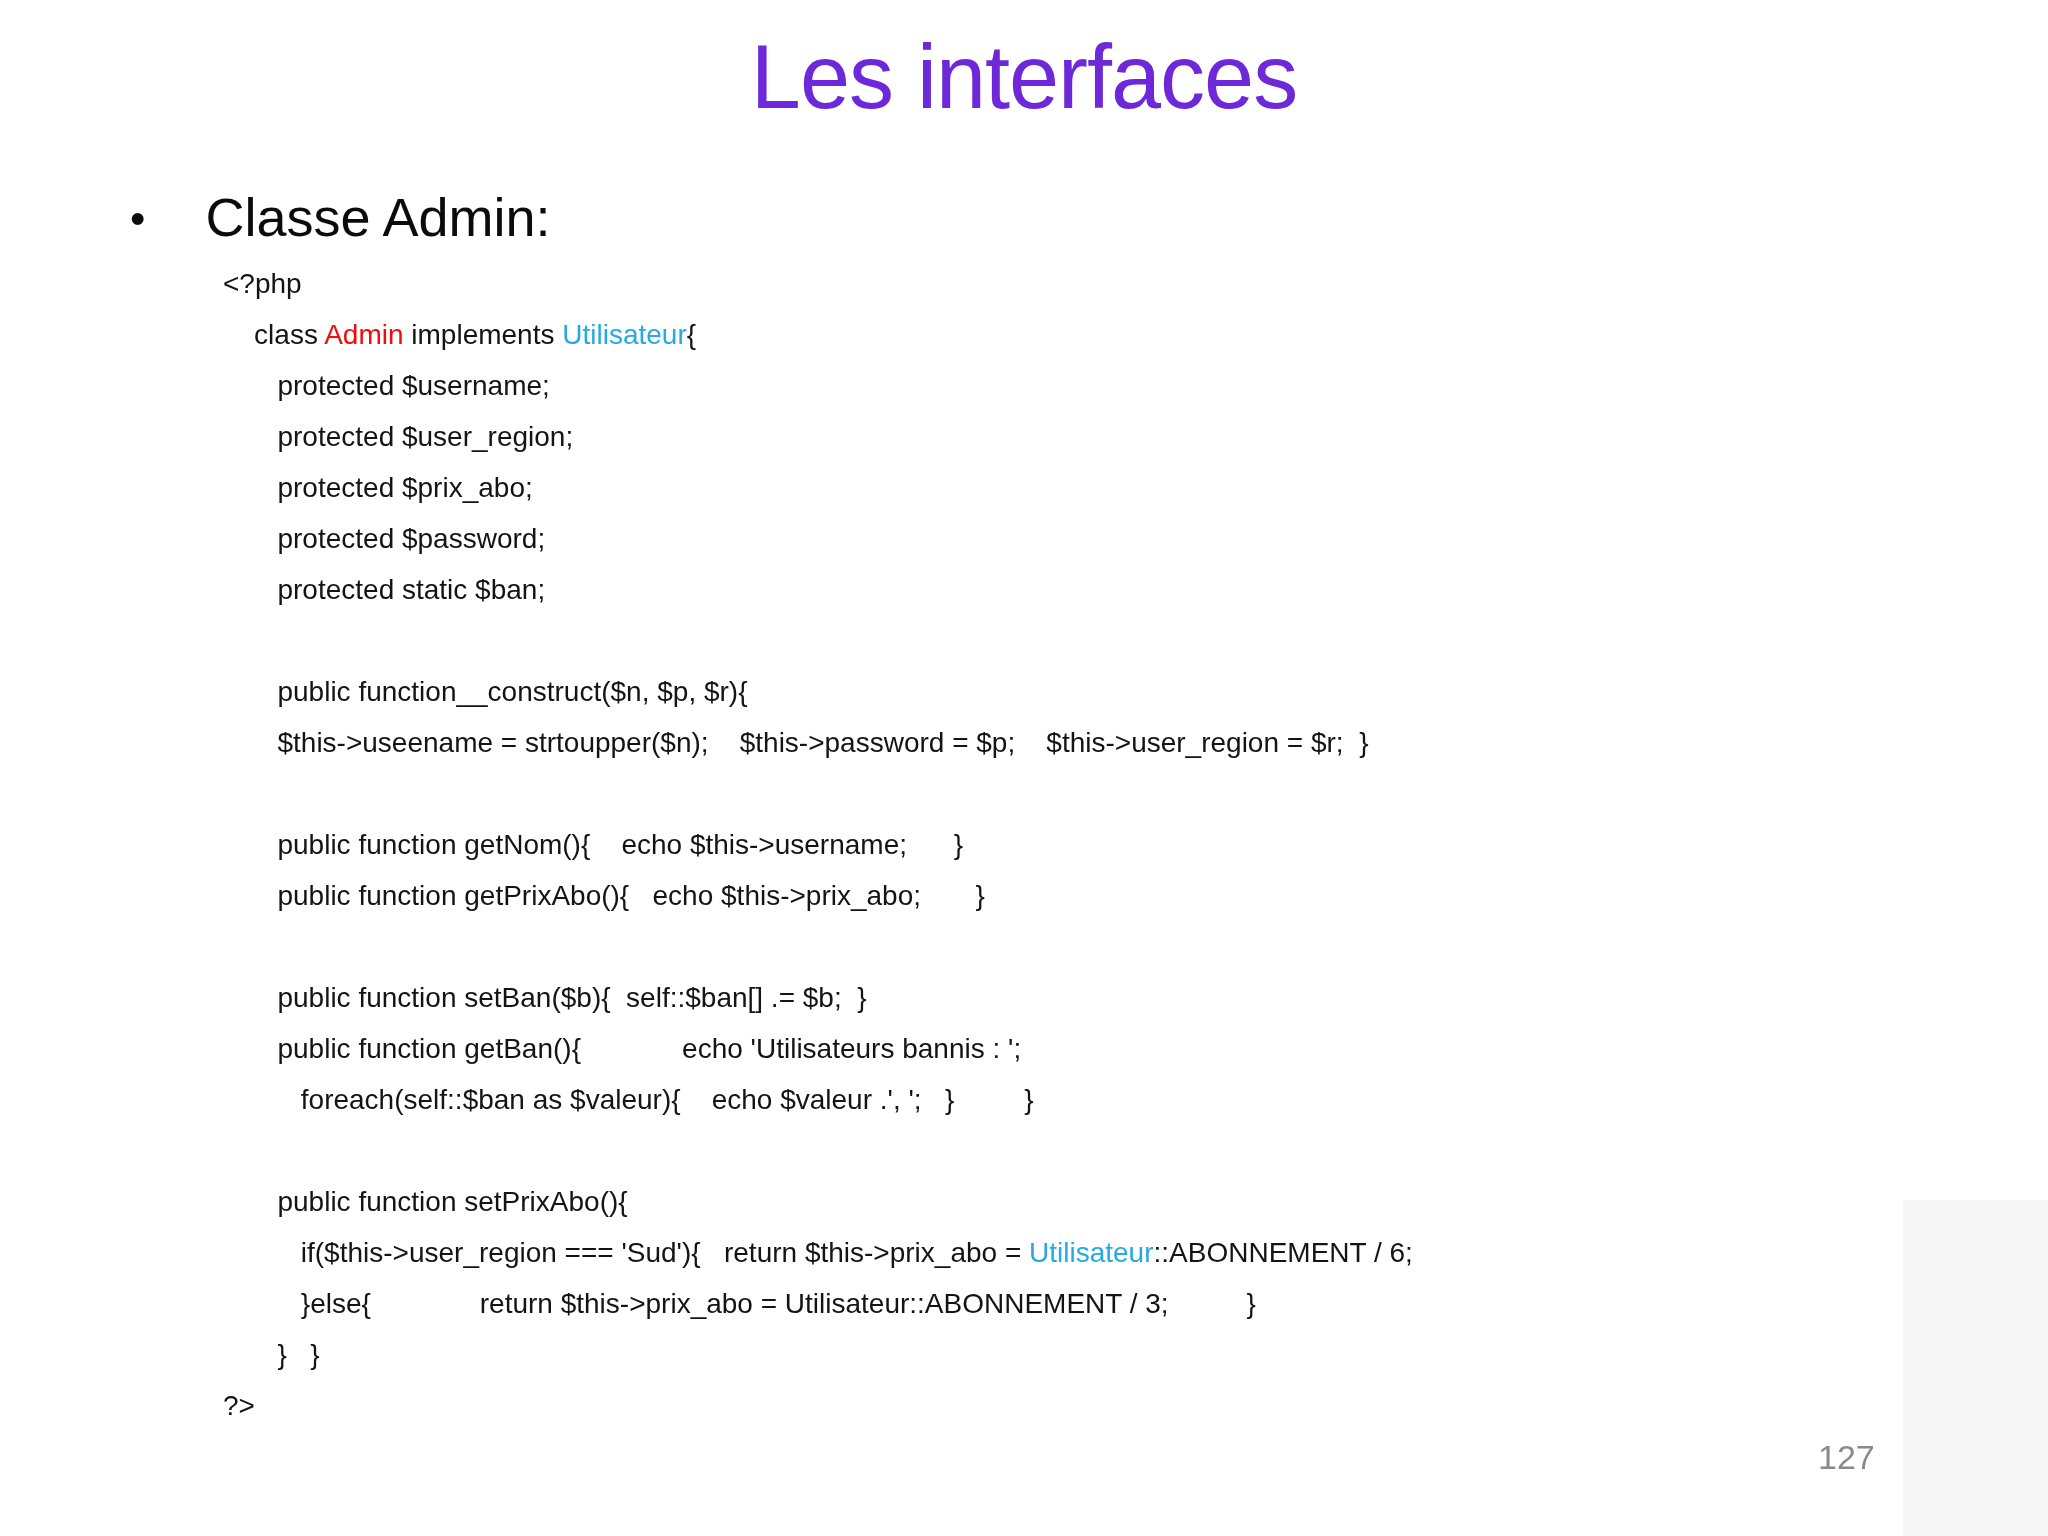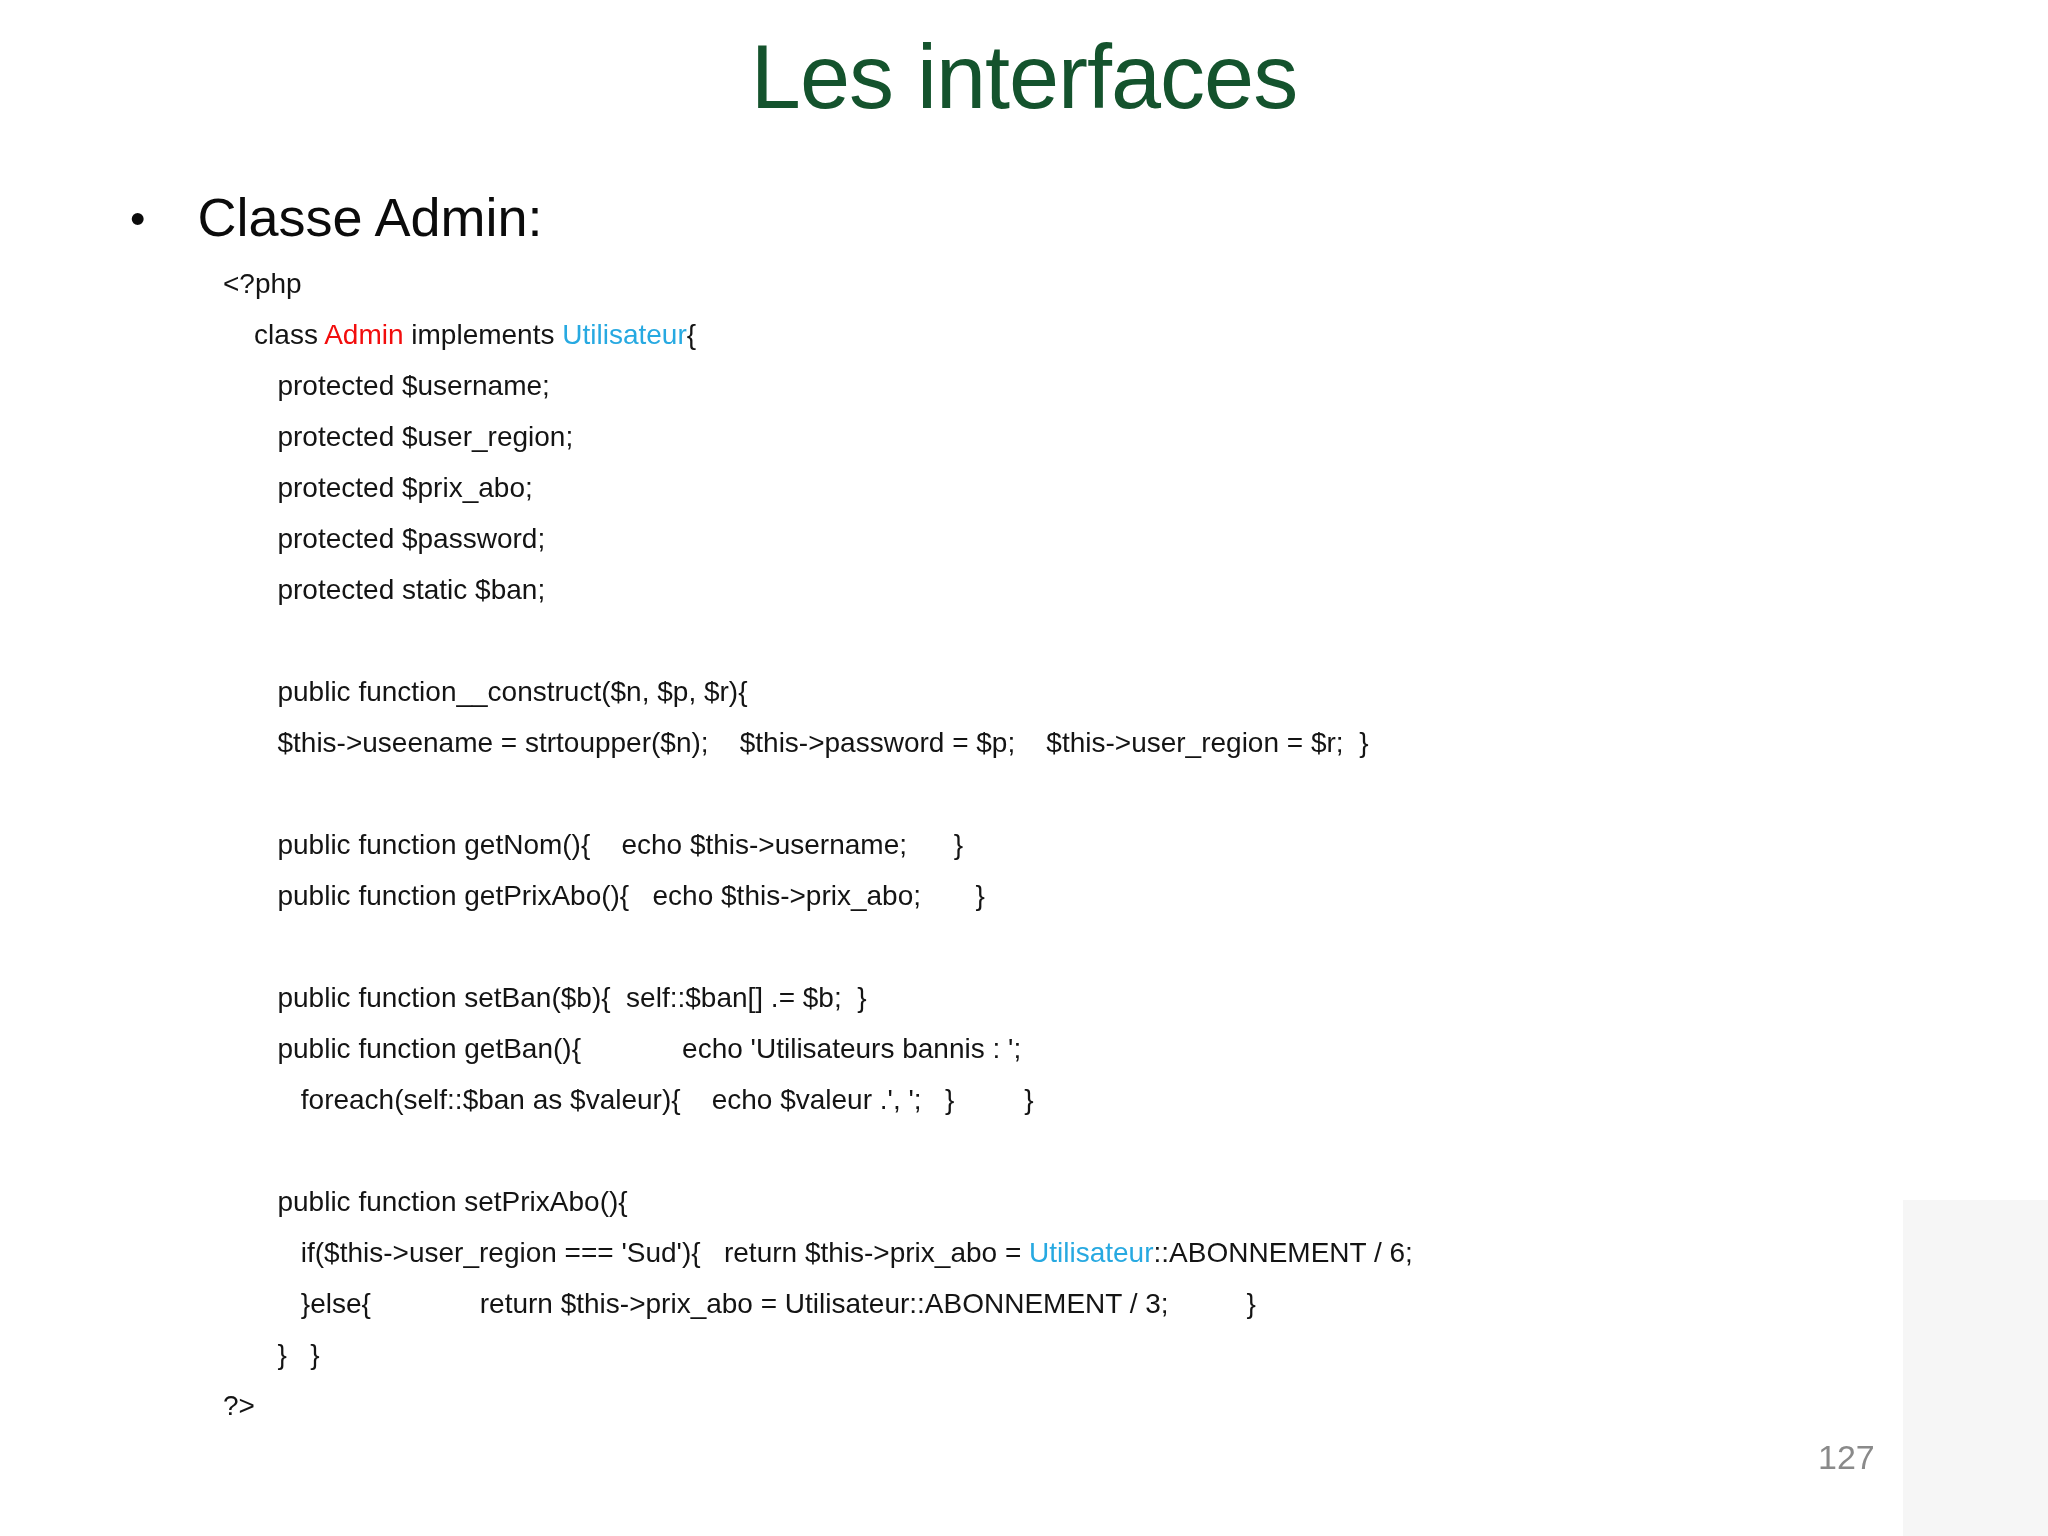--- a/index.html
+++ b/index.html
@@ -4,32 +4,32 @@
 <style>
   html,body{margin:0;padding:0;}
   body{
     width:2048px;height:1536px;position:relative;overflow:hidden;
     background:#ffffff;
     font-family:"Liberation Sans","DejaVu Sans",sans-serif;
     color:#141414;
   }
   .slide-title{
     position:absolute;top:26px;left:0;width:2048px;
-    text-align:center;font-size:90px;font-weight:400;color:#14532d;
+    text-align:center;font-size:90px;font-weight:400;color:#6d28d9;
     letter-spacing:-1px;
   }
   .bullet-row{
     position:absolute;left:130px;top:186px;
     display:flex;align-items:flex-start;
   }
   .bullet-dot{
     font-size:44px;line-height:66px;color:#0b0b0b;margin-right:52px;
   }
   .bullet-label{
-    font-size:54px;line-height:62px;color:#0b0b0b;
+    font-size:54px;line-height:62px;color:#0b0b0b;margin-left:8px;
   }
   .code{
     position:absolute;left:223px;top:258px;
     font-size:28px;line-height:51px;white-space:pre;color:#141414;
   }
   .code-line{height:51px;}
   .c-red{color:var(--kw-red,#f20d0d);}
   .c-blue{color:var(--kw-blue,#27a9e1);}
   .page-number{
     position:absolute;left:1818px;top:1438px;

